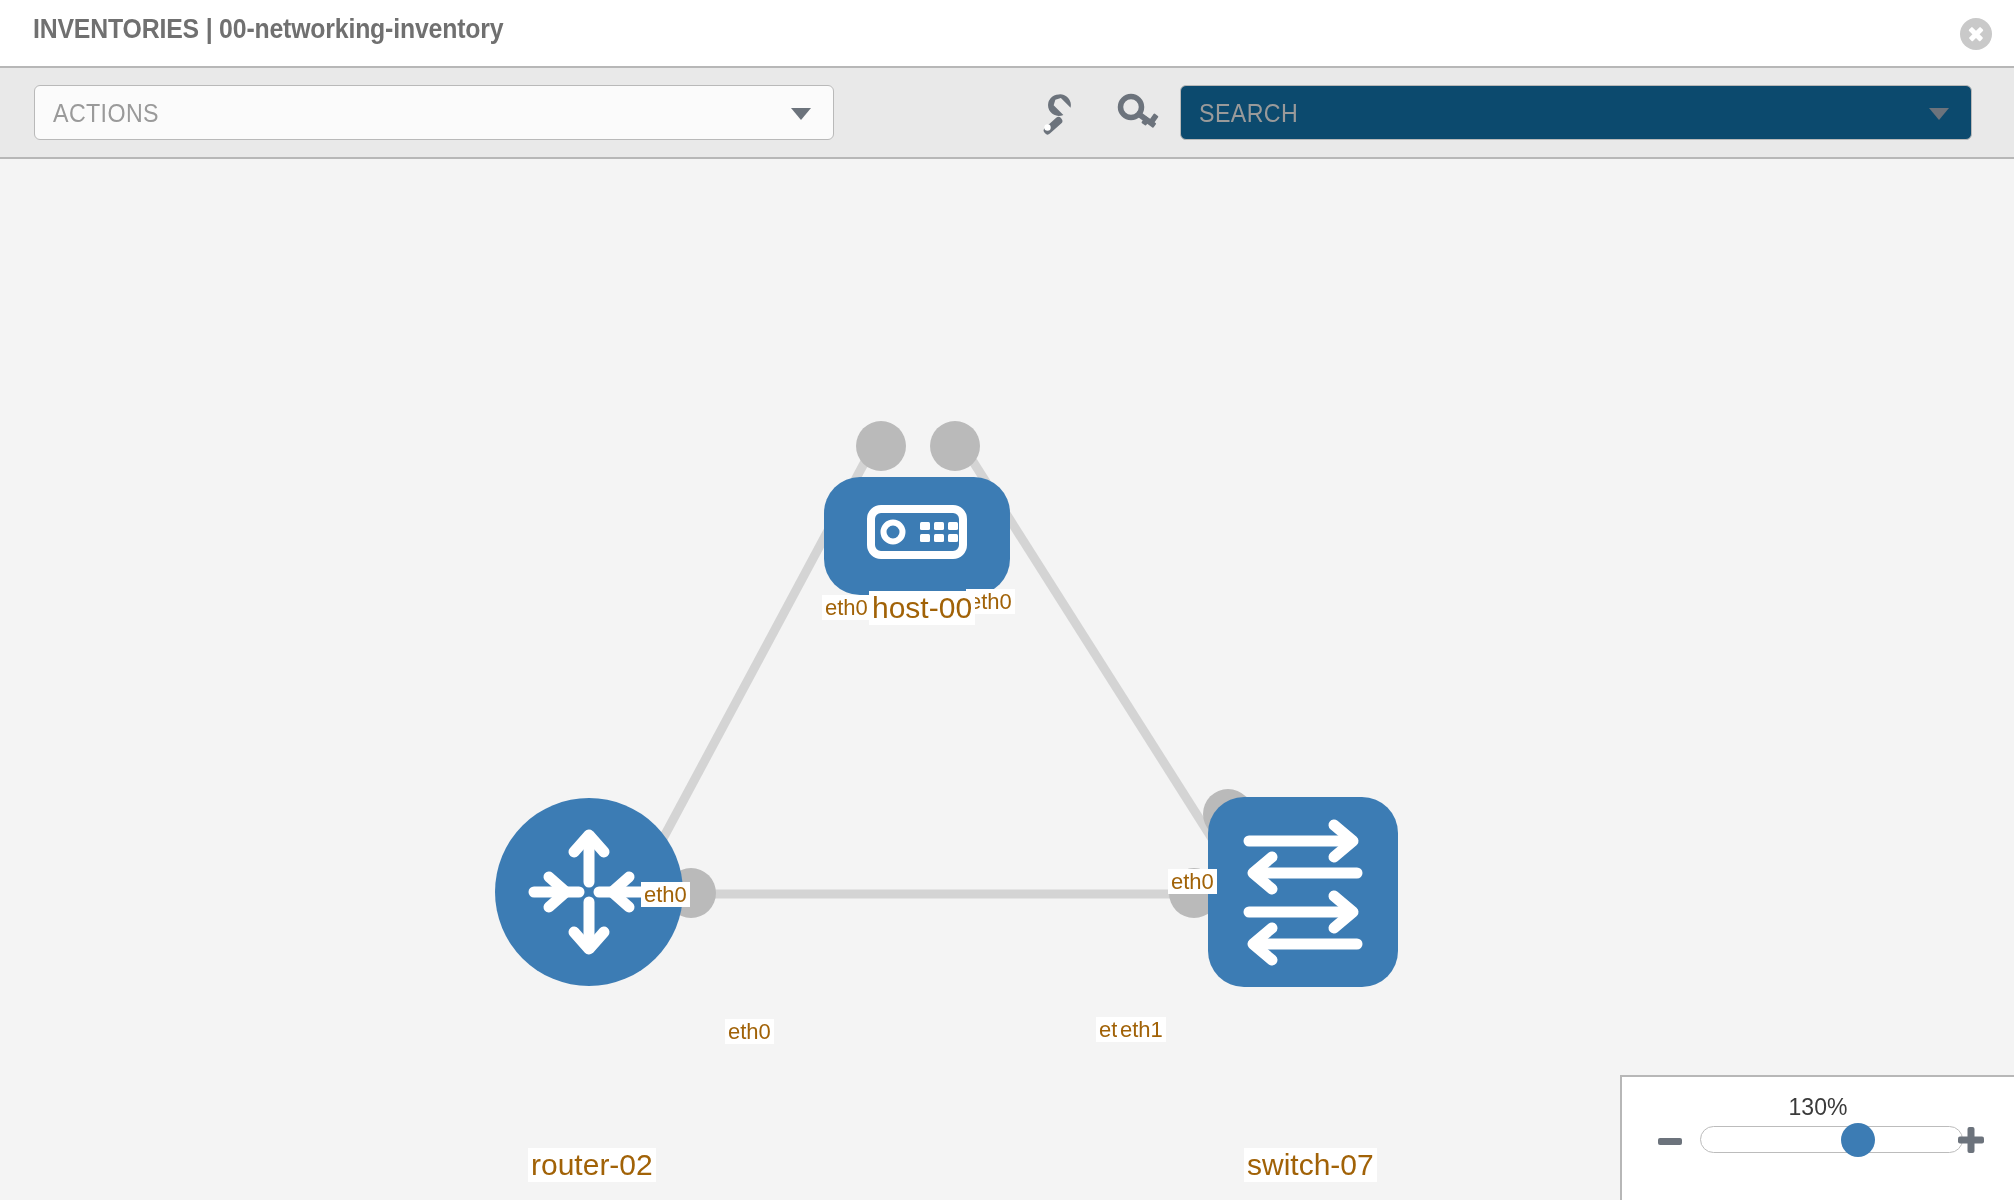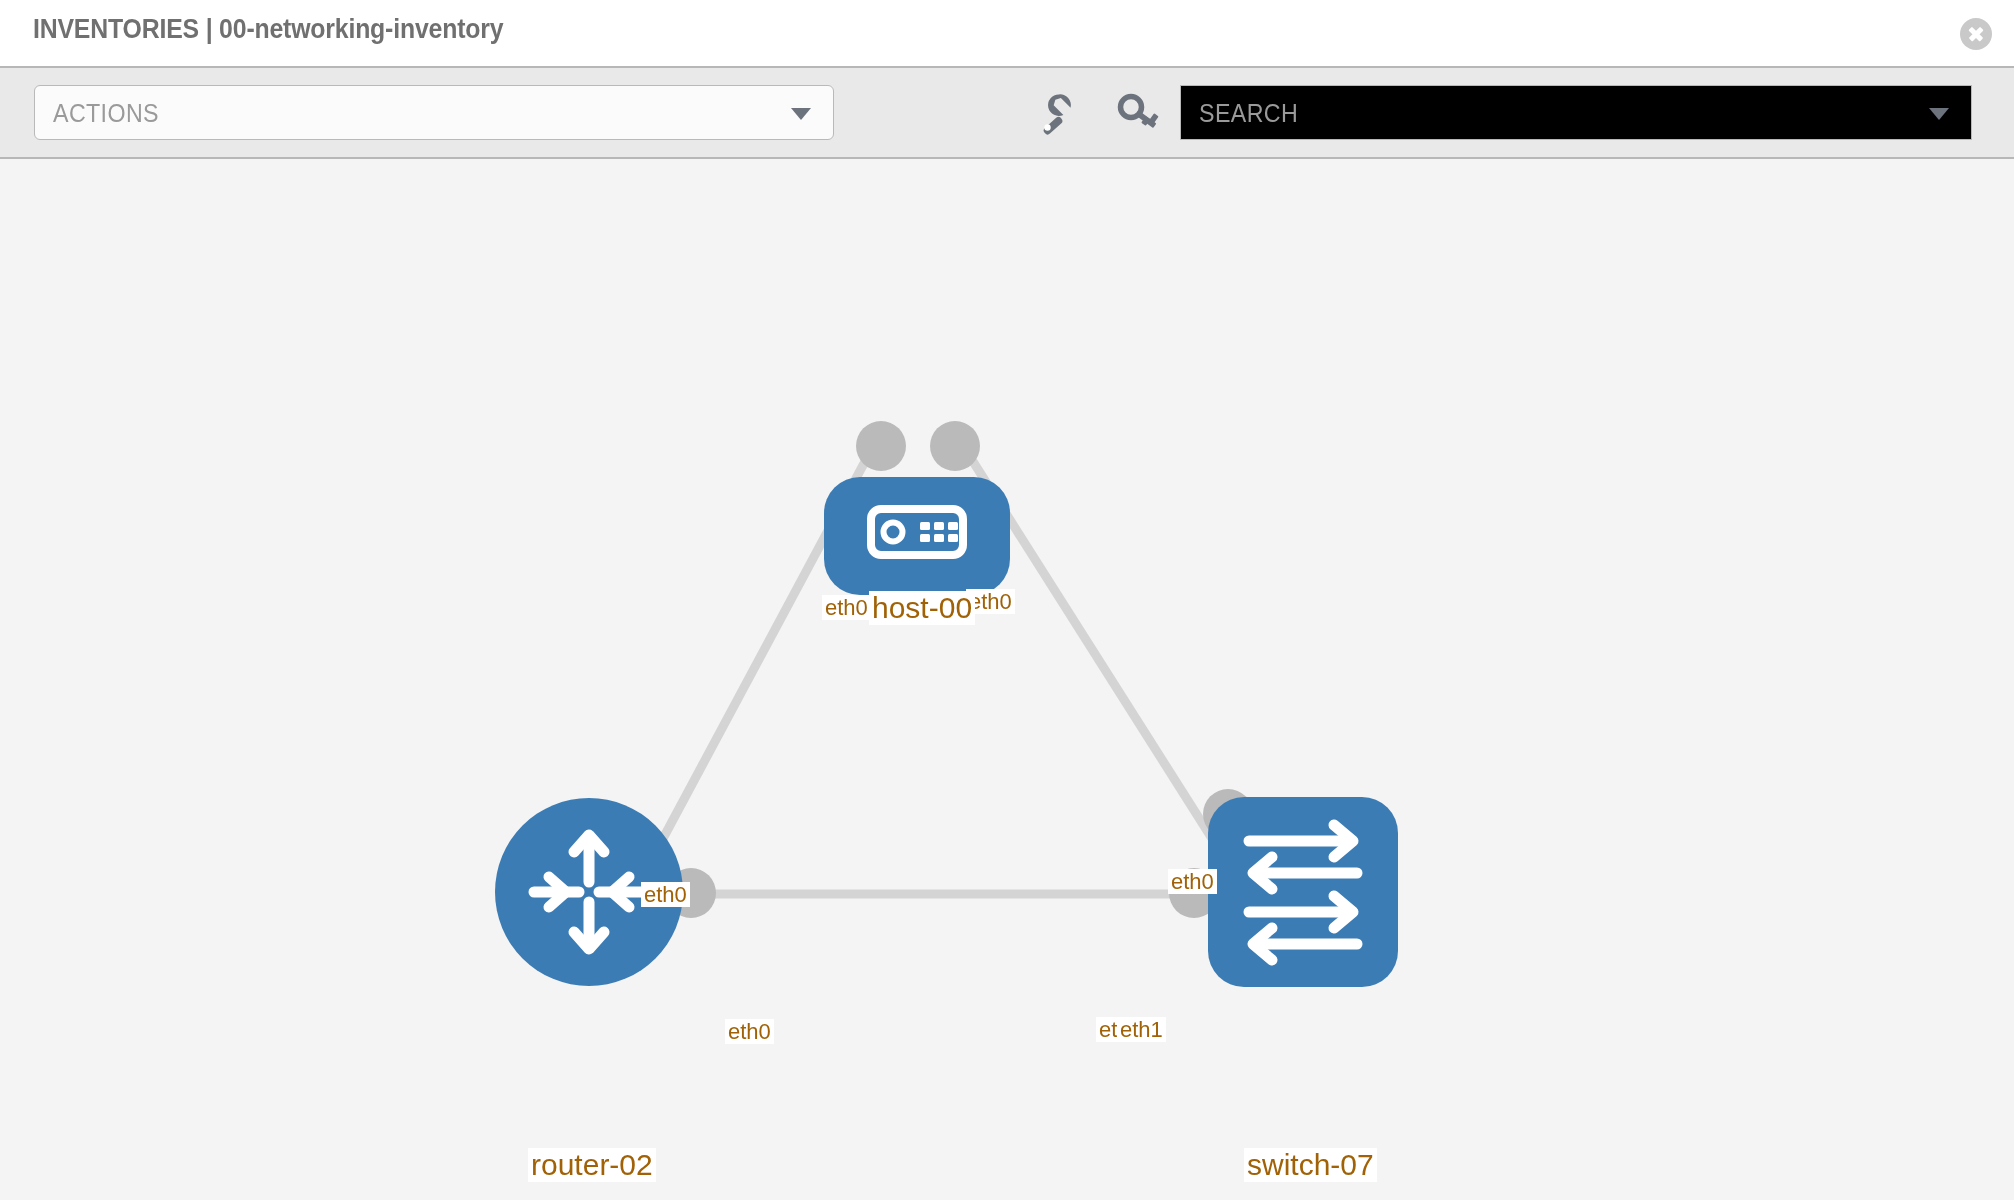--- a/index.html
+++ b/index.html
@@ -105,23 +105,23 @@
     cursor: pointer;
   }
   .tool-icon svg { display: block; }
   #wrench-ic { left: 1038px; }
   #key-ic    { left: 1115px; }
 
   .search-select {
     position: absolute;
     left: 1180px; top: 17px;
     width: 792px; height: 55px;
-    background: #000000;
+    background: #0c4a6e;
     border: 1.5px solid #b9b9b9;
-    border-radius: 0;
+    border-radius: 6px;
     box-sizing: border-box;
     cursor: text;
   }
   .search-select .label {
     position: absolute;
     left: 18px; top: 13px;
     font-size: 25px;
     color: #9a9a9a;
     font-family: "Liberation Sans Narrow", "Liberation Sans", sans-serif;
     transform: scaleX(0.93);
@@ -326,14 +326,22 @@
     <div class="nlabel small" style="left:1168px; top:710px;">eth0</div>
     <div class="nlabel small" style="left:725px; top:860px;">eth0</div>
     <div class="nlabel small" style="left:1096px; top:858px;">eth0</div>
     <div class="nlabel small" style="left:1117px; top:858px;">eth1</div>
 
     <div class="nlabel big" style="left:869px; top:432px;">host-00</div>
     <div class="nlabel big" style="left:528px; top:989px;">router-02</div>
     <div class="nlabel big" style="left:1244px; top:989px;">switch-07</div>
   </div>
 
+  <div class="zoom-panel">
+    <div class="zoom-pct">130%</div>
+    <div class="zoom-minus"></div>
+    <div class="zoom-track">
+      <div class="zoom-thumb" id="zoom-thumb" style="left: 60%;"></div>
+    </div>
+    <div class="zoom-plus"></div>
+  </div>
 
 </div>
 
 </body></html>

